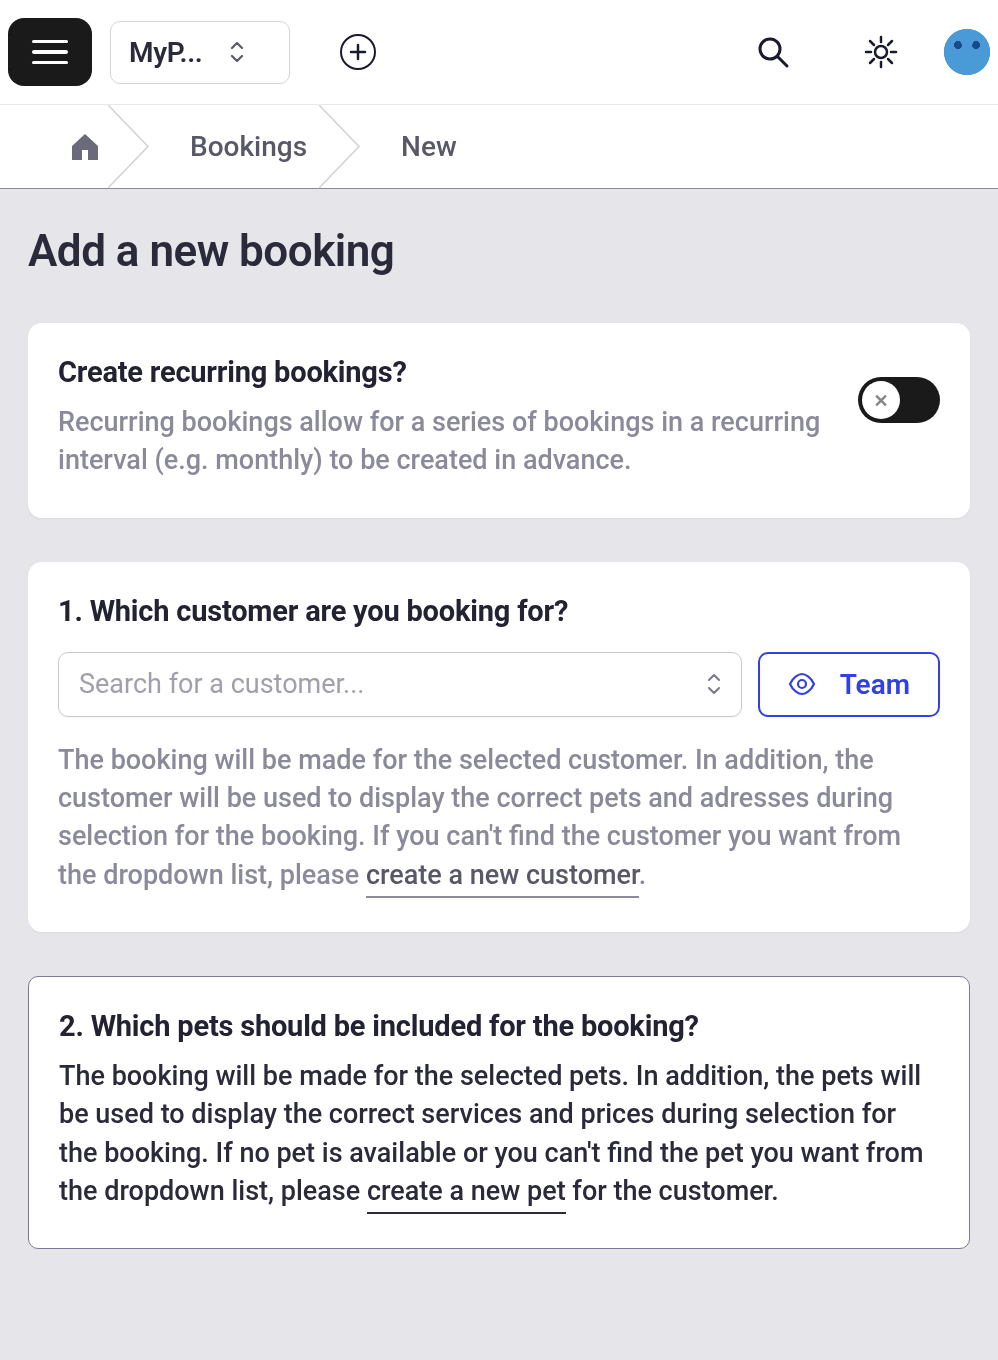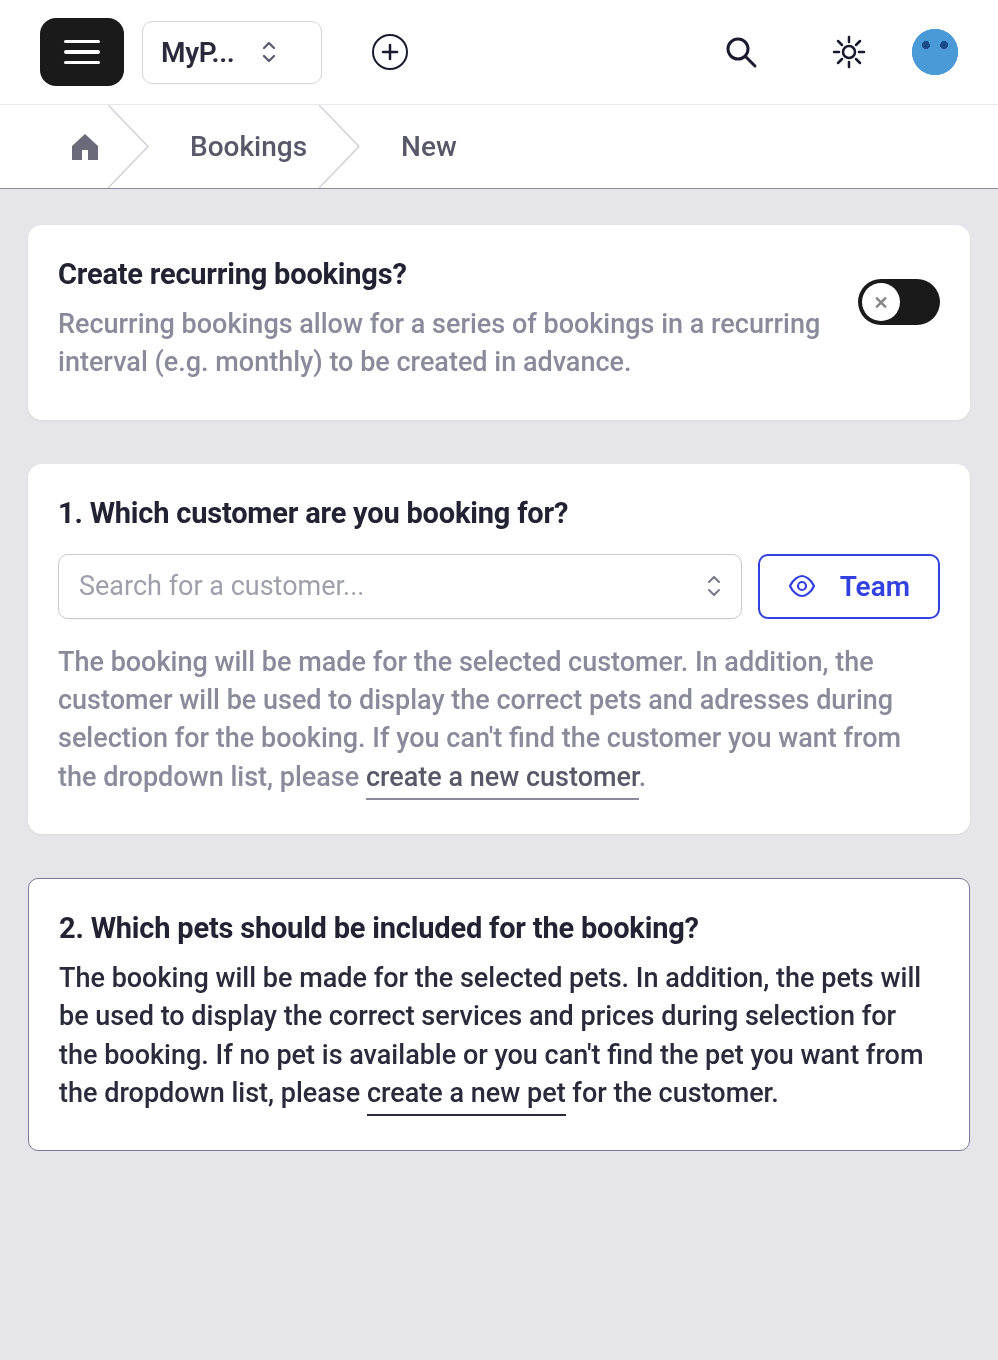--- a/index.html
+++ b/index.html
@@ -6,21 +6,21 @@
 body {
   font-family: -apple-system, BlinkMacSystemFont, "Segoe UI", Roboto, sans-serif;
   background: #e5e5ea;
   color: #1a1a2e;
   width: 998px;
 }
 .topbar {
   background: #fff;
   display: flex;
   align-items: center;
-  padding: 18px 40px;
+  padding: 18px 8px;
   gap: 18px;
   border-bottom: 1px solid #e8e8ed;
 }
 .hamburger {
   width: 84px;
   height: 68px;
   background: #1a1a1a;
   border-radius: 16px;
   display: flex;
   flex-direction: column;
@@ -250,20 +250,21 @@
     <svg class="crumb-chevron" viewBox="0 0 56 84" preserveAspectRatio="none">
         <path d="M0 0 L40 42 L0 84" stroke="#d0d0d8" stroke-width="1.5" fill="none"></path>
       </svg>
   </div>
   <div class="crumb last">
     <span>New</span>
   </div>
 </div>
 
 <div class="content">
+  <h1 class="page-title">Add a new booking</h1>
 
   <div class="card">
     <div class="card-row">
       <div class="card-text">
         <div class="card-title">Create recurring bookings?</div>
         <div class="card-desc">Recurring bookings allow for a series of bookings in a recurring interval (e.g. monthly) to be created in advance.</div>
       </div>
       <div class="toggle">
         <div class="knob">✕</div>
       </div>

